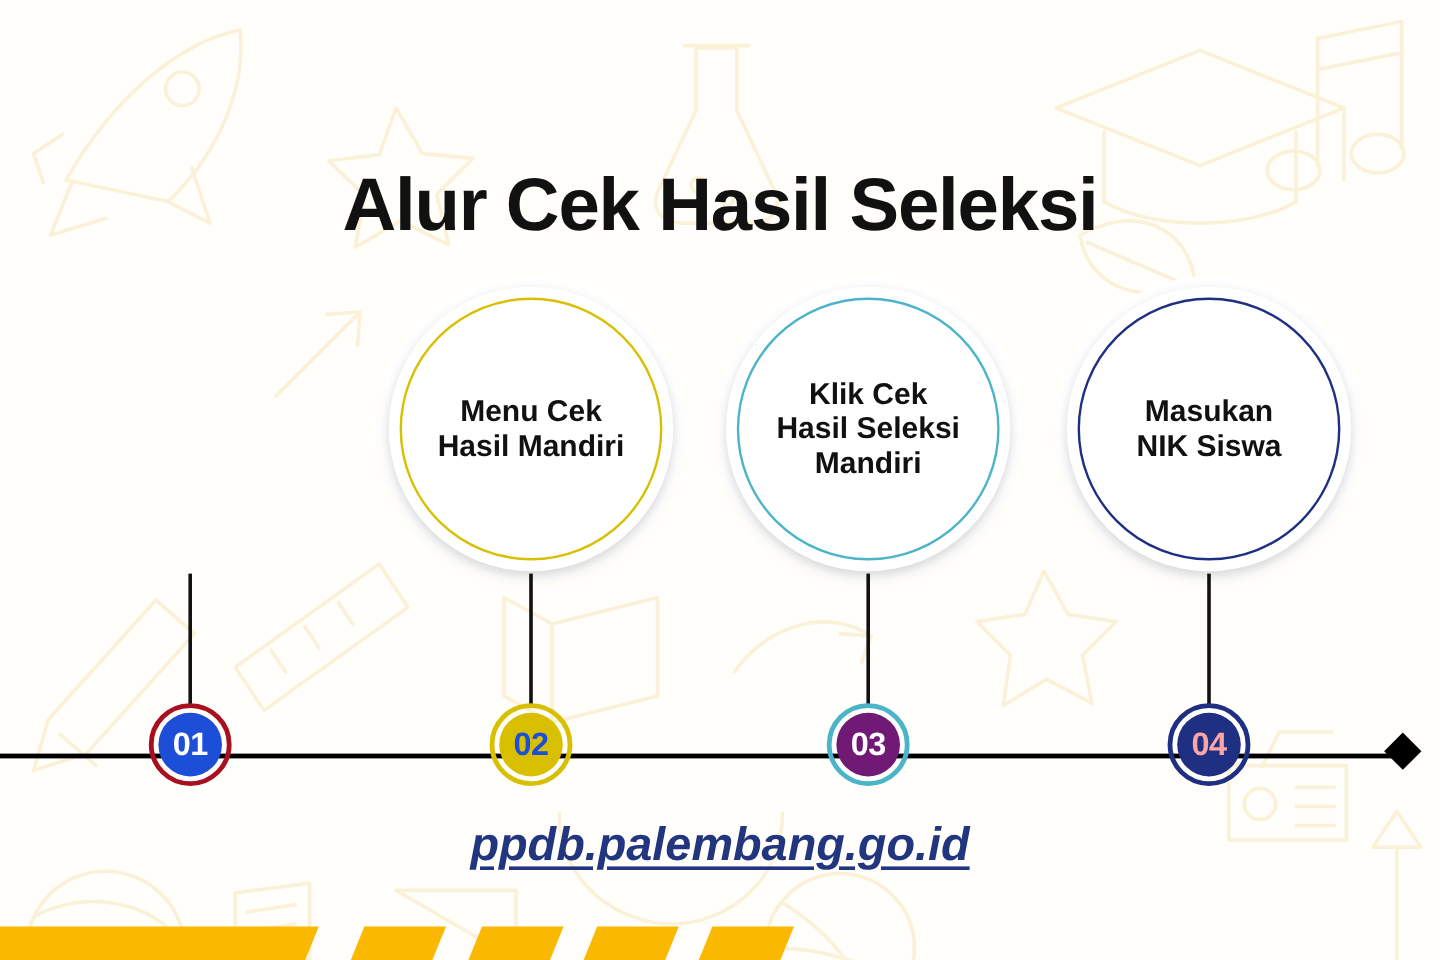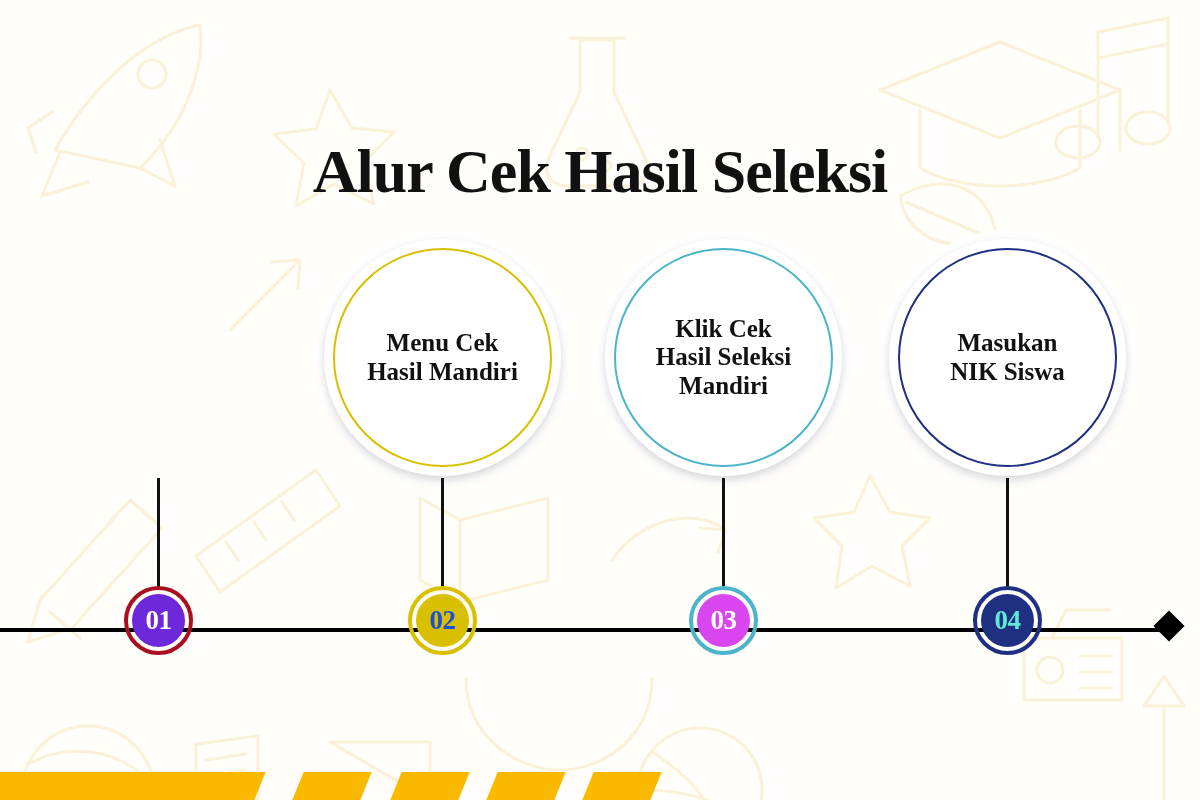--- a/index.html
+++ b/index.html
@@ -203,21 +203,21 @@
   }
   .stripe-solid { left: -20px;  width: 280px; }
   .stripe-a     { left: 298px;  width: 68px; }
   .stripe-b     { left: 396px;  width: 68px; }
   .stripe-c     { left: 492px;  width: 68px; }
   .stripe-d     { left: 588px;  width: 68px; }
 </style>
 </head>
 <body>
 
-<div id="canvas" style="background: rgb(255, 254, 251); font-family: Liberation Serif, serif;">
+<div id="canvas" style="background: rgb(255, 254, 251);">
 
   <svg id="bg-doodles" viewBox="0 0 1200 800" xmlns="http://www.w3.org/2000/svg">
     <g fill="none" stroke="#faf1d8" stroke-width="3" stroke-linecap="round" stroke-linejoin="round">
 
       <path d="M55 150 C 95 80, 150 35, 200 25 C 205 70, 185 125, 140 168 Z"></path>
       <path d="M60 152 L 42 196 L 88 182"></path>
       <path d="M140 168 L 175 186 L 160 140"></path>
       <circle cx="152" cy="74" r="14"></circle>
       <path d="M52 112 L 28 128 L 36 152"></path>
 
@@ -281,21 +281,21 @@
 
   <div id="page-title">Alur Cek Hasil Seleksi</div>
 
   <div id="timeline-axis" style="background: rgb(0, 0, 0);"></div>
   <div id="timeline-arrow-end" style="background: rgb(0, 0, 0);"></div>
 
   <div class="step step-1">
     <div class="connector"></div>
     <div class="badge-wrap">
       <div class="badge-ring" style="border-color: rgb(168, 16, 32);"></div>
-      <div class="badge-core" style="background: #6d28d9;">
+      <div class="badge-core" style="background: #1d4ed8;">
         <span class="badge-num" style="color: rgb(255, 255, 255);">01</span>
       </div>
     </div>
   </div>
 
   <div class="step step-2">
     <div class="bubble-wrap">
       <div class="bubble-halo"></div>
       <div class="bubble" style="border-color: rgb(216, 192, 0);">
         <div class="bubble-label">Menu Cek
@@ -316,43 +316,44 @@
       <div class="bubble-halo"></div>
       <div class="bubble" style="border-color: rgb(76, 180, 200);">
         <div class="bubble-label">Klik Cek
 Hasil Seleksi
 Mandiri</div>
       </div>
     </div>
     <div class="connector"></div>
     <div class="badge-wrap">
       <div class="badge-ring" style="border-color: rgb(76, 180, 200);"></div>
-      <div class="badge-core" style="background: #d946ef;">
+      <div class="badge-core" style="background: #701a75;">
         <span class="badge-num" style="color: rgb(255, 255, 255);">03</span>
       </div>
     </div>
   </div>
 
   <div class="step step-4">
     <div class="bubble-wrap">
       <div class="bubble-halo"></div>
       <div class="bubble" style="border-color: rgb(31, 47, 130); justify-content: center;">
         <div class="bubble-label">Masukan
 NIK Siswa</div>
       </div>
     </div>
     <div class="connector"></div>
     <div class="badge-wrap">
       <div class="badge-ring" style="border-color: rgb(31, 47, 130);"></div>
       <div class="badge-core" style="background: rgb(31, 47, 130);">
-        <span class="badge-num" style="color: #5eead4;">04</span>
-      </div>
-    </div>
-  </div>
-
+        <span class="badge-num" style="color: #fca5a5;">04</span>
+      </div>
+    </div>
+  </div>
+
+  <div id="site-url" style="color: rgb(34, 53, 127);">ppdb.palembang.go.id</div>
 
   <div id="bottom-stripes">
     <div class="stripe stripe-solid" style="background: rgb(251, 184, 0);"></div>
     <div class="stripe stripe-a" style="background: rgb(251, 184, 0);"></div>
     <div class="stripe stripe-b" style="background: rgb(251, 184, 0);"></div>
     <div class="stripe stripe-c" style="background: rgb(251, 184, 0);"></div>
     <div class="stripe stripe-d" style="background: rgb(251, 184, 0);"></div>
   </div>
 
 </div>

